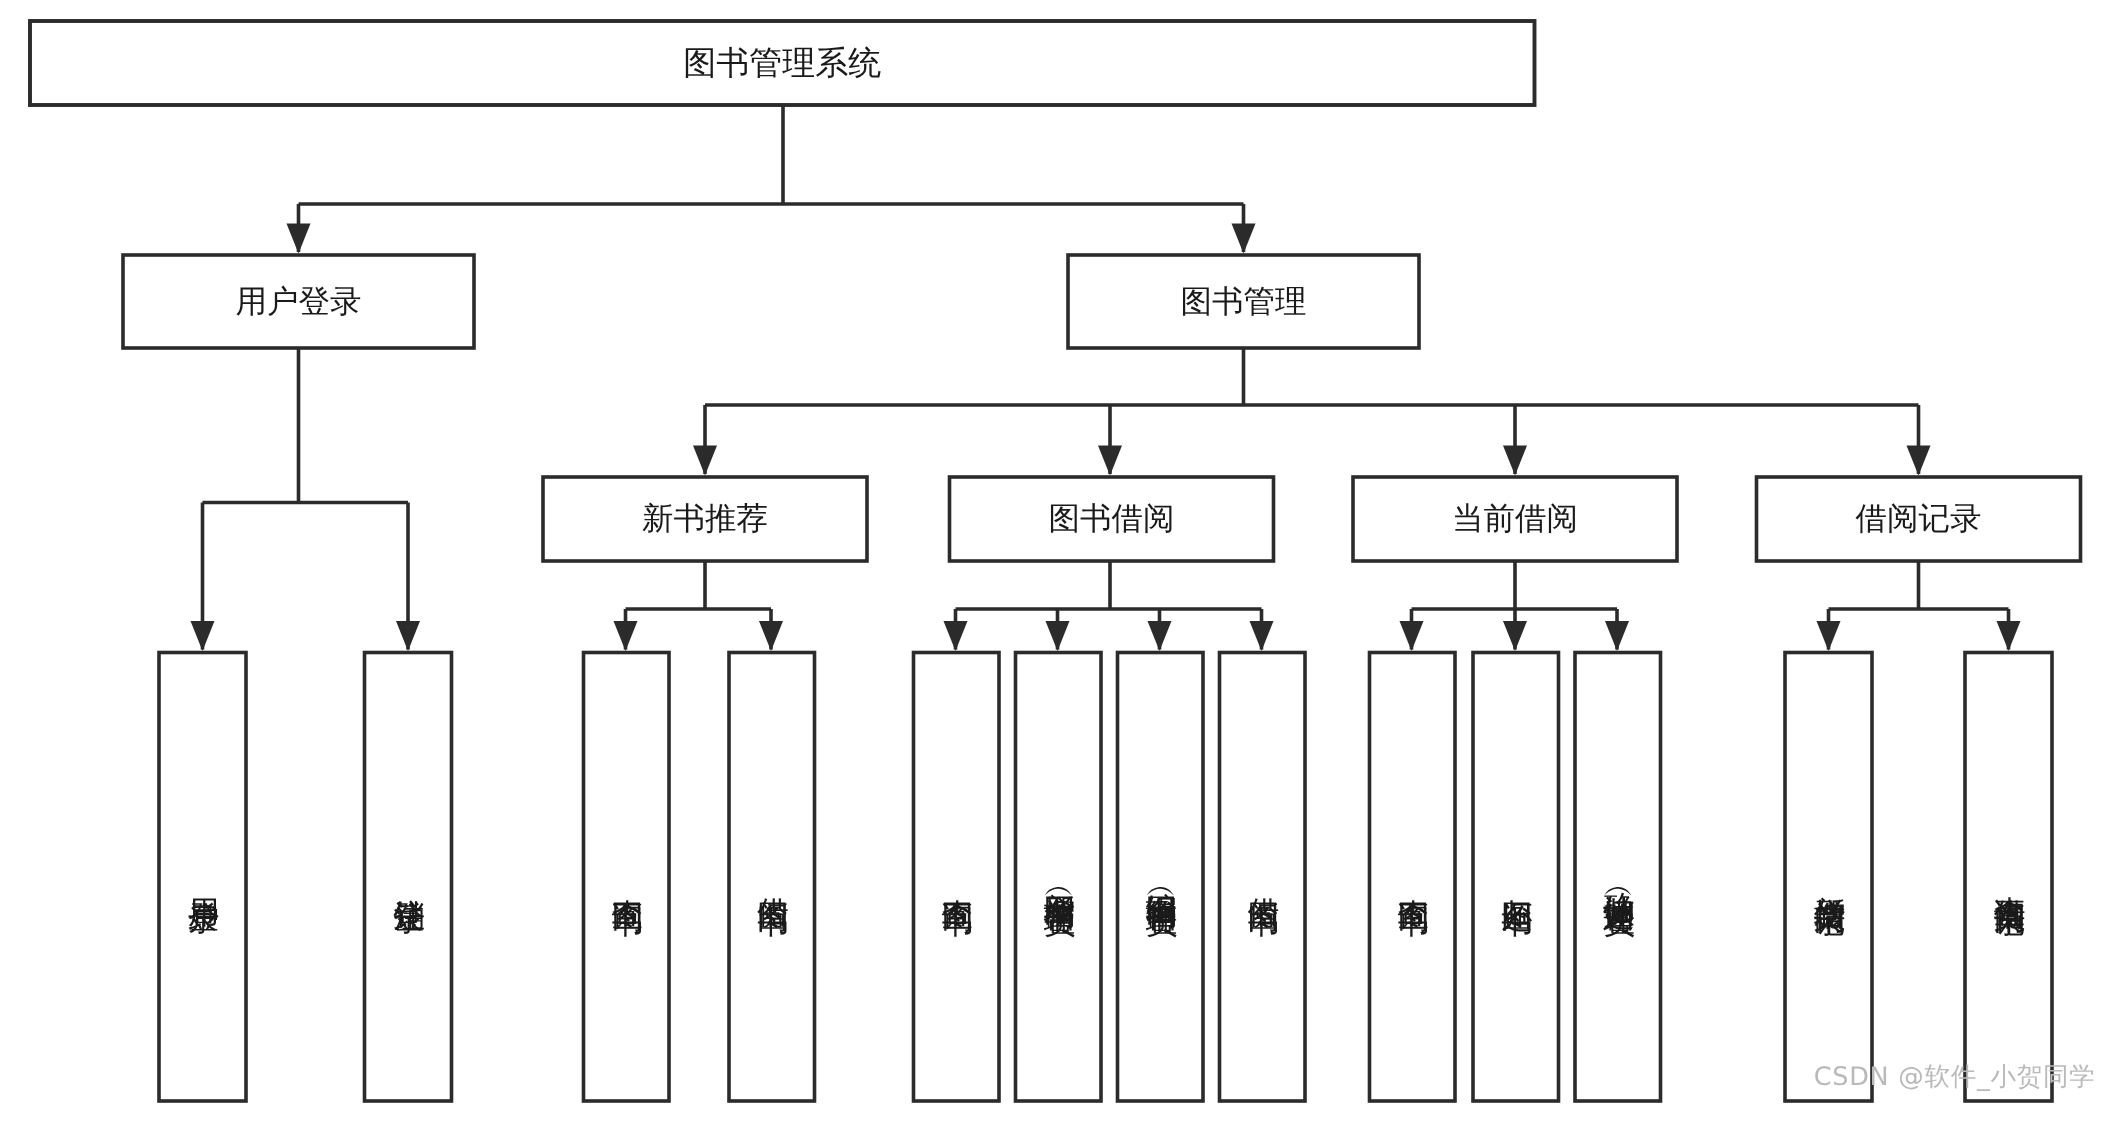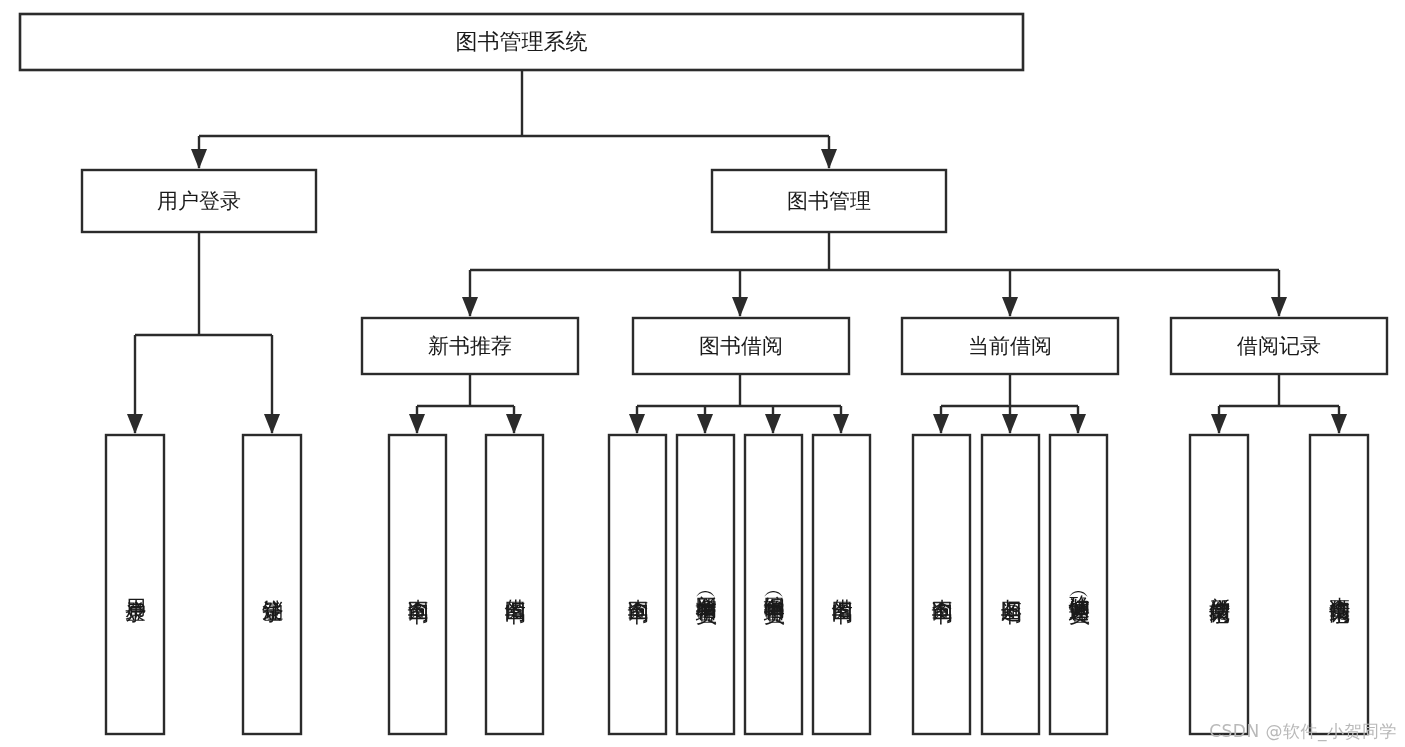--- a/index.html
+++ b/index.html
@@ -71,21 +71,21 @@
     font-family: "DejaVu Sans", "Liberation Sans", sans-serif;
     font-size: 21px;
     line-height: 1.12;
     letter-spacing: 1.5px;
     color: #1a1a1a;
     white-space: nowrap;
   }
   .watermark {
     position: absolute;
     right: 8px;
-    bottom: 4px;
+    bottom: 18px;
     font-family: "DejaVu Sans", "Liberation Sans", sans-serif;
     font-size: 17px;
     color: #b9b9b9;
     white-space: nowrap;
     letter-spacing: 0.5px;
   }
 </style>
 </head>
 <body>
 

